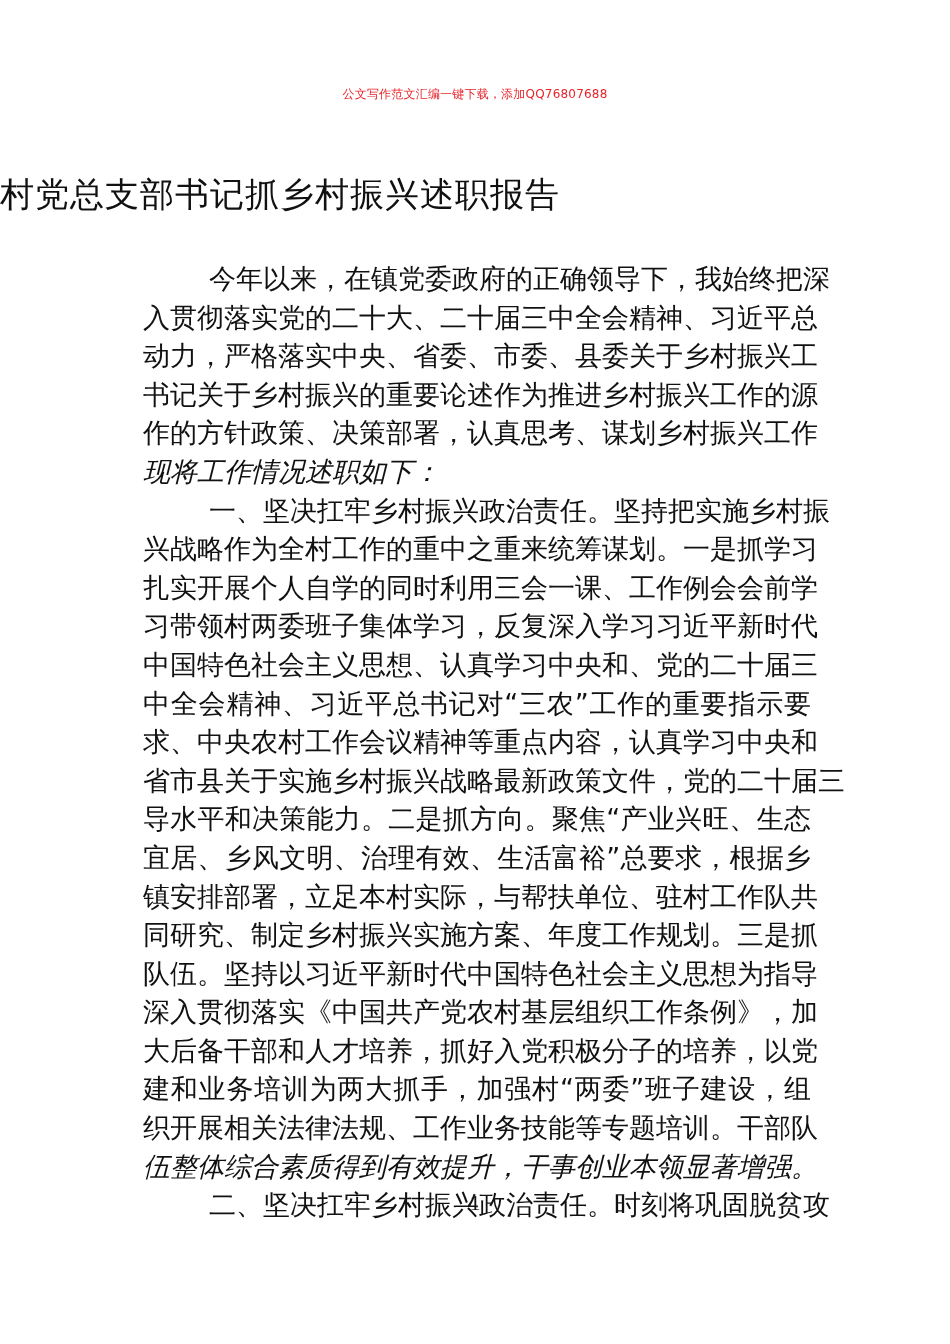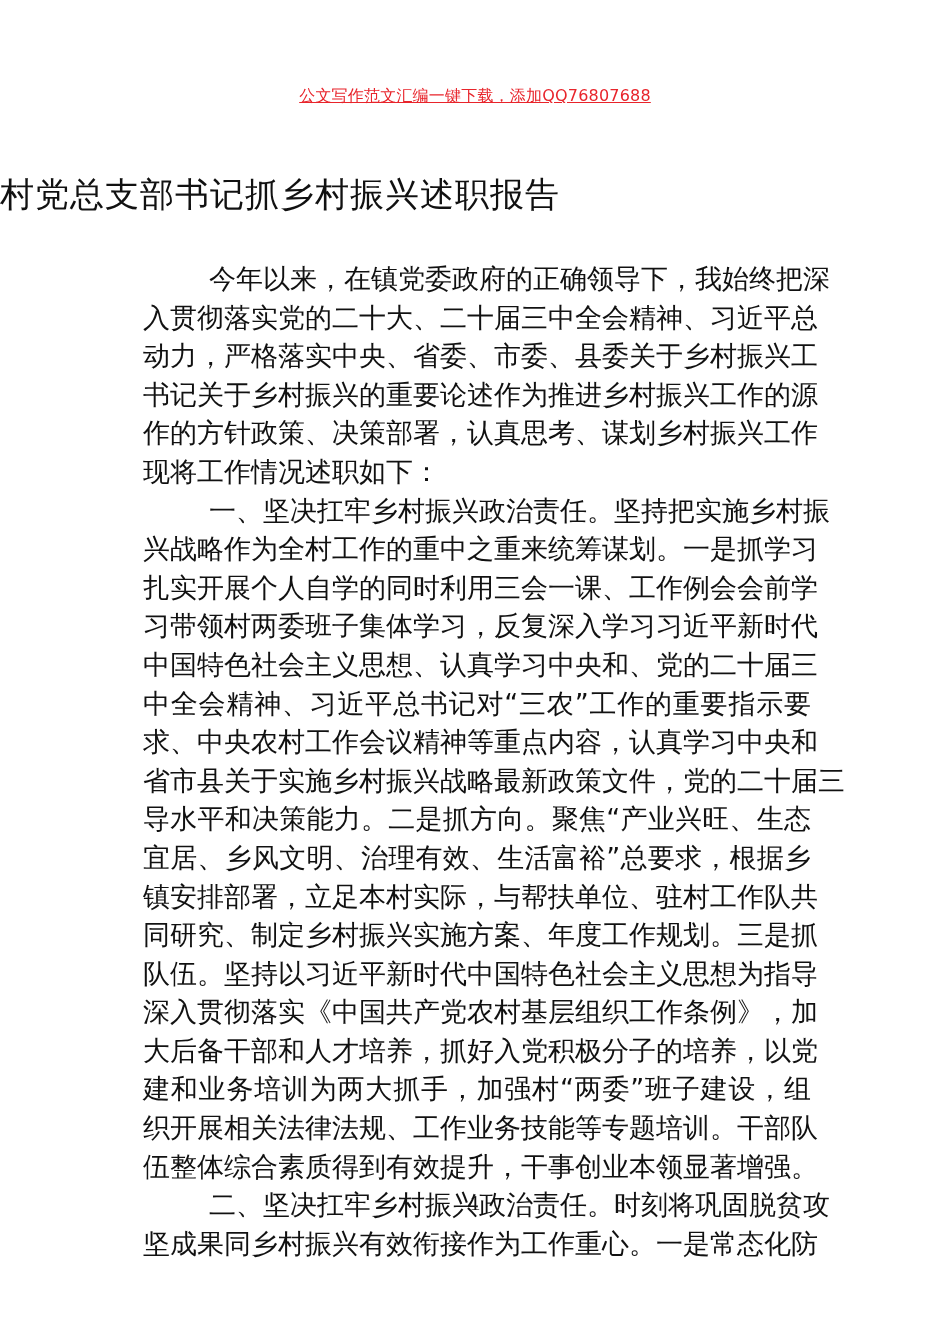--- a/index.html
+++ b/index.html
@@ -1,25 +1,25 @@
 <!DOCTYPE html>
 <html><head>
 <meta charset="utf-8">
 <style>
   html, body { margin: 0; padding: 0; background: #ffffff; }
   body { width: 950px; height: 1344px; position: relative; overflow: hidden;
          font-family: "DejaVu Sans", "Liberation Sans", sans-serif; color: #111; }
   .watermark { position: absolute; top: 86px; left: 0; width: 950px; text-align: center;
-               font-size: 16px; color: #e8242b; letter-spacing: 0.2px; text-decoration: underline; }
+               font-size: 12px; color: #e8242b; letter-spacing: 0.2px; }
   .title { position: absolute; top: 172px; left: 0; width: 950px; 
            font-size: 34px; color: #111; letter-spacing: 1px; }
   .body { position: absolute; top: 260px; left: 143px; width: 668px; }
   .line { height: 38.6px; line-height: 38.6px; font-size: 27px; white-space: nowrap;
           overflow: visible; text-align: justify; text-align-last: justify; }
-  .line.last { text-align-last: left; }
+  .line.last { text-align-last: left; font-style: italic; }
   .line.indent { padding-left: 66px; }
   .page-num { position: absolute; top: 1190px; left: 0; width: 950px; text-align: center;
               font-family: "Liberation Serif", "DejaVu Serif", serif; font-size: 22px; color: #111; }
 </style>
 </head>
 <body>
 
 <div class="watermark">公文写作范文汇编一键下载，添加QQ76807688</div>
 
 <div class="title">村党总支部书记抓乡村振兴述职报告</div>
@@ -43,16 +43,15 @@
   <div class="line">宜居、乡风文明、治理有效、生活富裕”总要求，根据乡</div>
   <div class="line">镇安排部署，立足本村实际，与帮扶单位、驻村工作队共</div>
   <div class="line">同研究、制定乡村振兴实施方案、年度工作规划。三是抓</div>
   <div class="line">队伍。坚持以习近平新时代中国特色社会主义思想为指导</div>
   <div class="line">深入贯彻落实《中国共产党农村基层组织工作条例》，加</div>
   <div class="line">大后备干部和人才培养，抓好入党积极分子的培养，以党</div>
   <div class="line">建和业务培训为两大抓手，加强村“两委”班子建设，组</div>
   <div class="line">织开展相关法律法规、工作业务技能等专题培训。干部队</div>
   <div class="line last">伍整体综合素质得到有效提升，干事创业本领显著增强。</div>
   <div class="line indent">二、坚决扛牢乡村振兴政治责任。时刻将巩固脱贫攻</div>
-  <div class="line">坚成果同乡村振兴有效衔接作为工作重心。一是常态化防</div>
 </div>
 
 <div class="page-num">1</div>
 
 </body></html>

